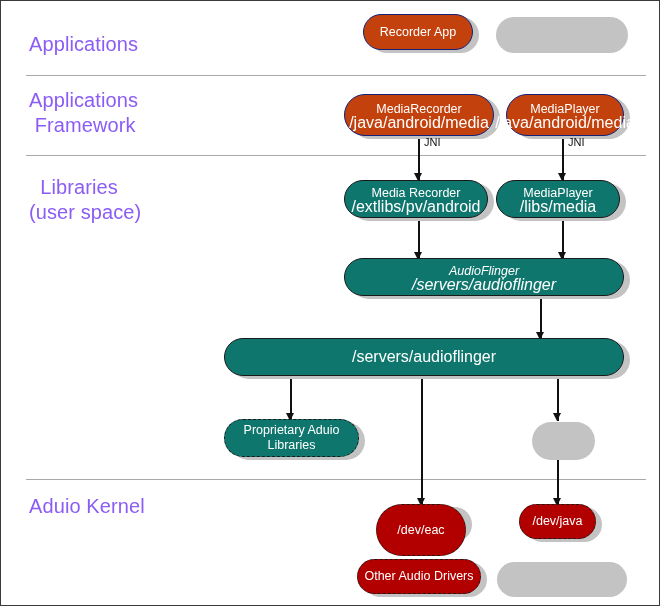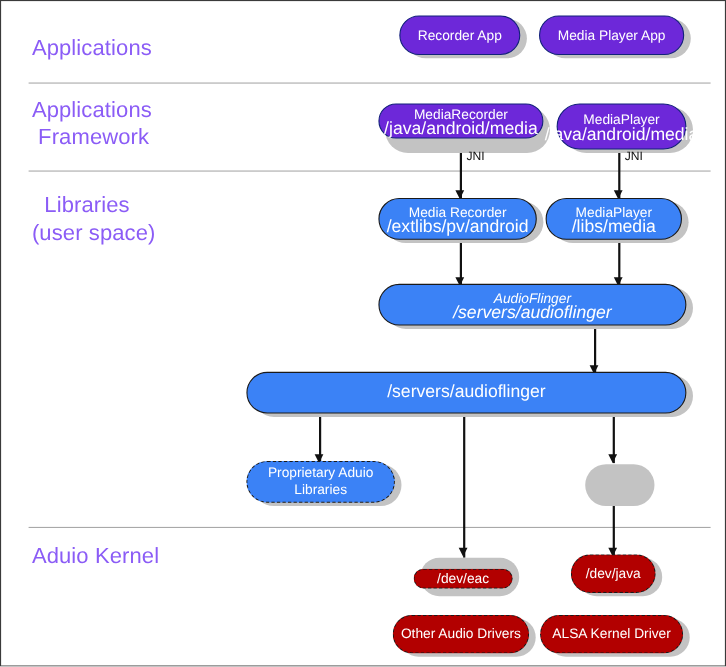--- a/index.html
+++ b/index.html
@@ -65,22 +65,22 @@
 
   
   .node-shadow {
     position: absolute;
     background: #c3c3c3;
     border-radius: 999px;
     z-index: 2;
   }
 
   
-  .blue  { background: #6d28d9; border: 1px solid #12217a; justify-content: center; }
-  .green { background: #3b82f6; border: 1px solid #1a1a1a; }
+  .blue  { background: #c2410c; border: 1px solid #12217a; justify-content: center; }
+  .green { background: #0f766e; border: 1px solid #1a1a1a; }
   .red   { background: #b20000; border: 1px solid #1a1a1a; }
   .dashed { border-style: dashed; border-width: 1.5px; }
 
   
   .vline {
     position: absolute;
     width: 1.5px;
     background: #111111;
     z-index: 1;
   }
@@ -148,26 +148,23 @@
 
   <div class="vline" style="left:556px; top:453px; height:53px;"></div>
   <div class="arrowhead" style="left:552px; top:497px;"></div>
 
   <div class="node-shadow" style="left:368px; top:16px; width:110px; height:36px;"></div>
   <div class="node blue" style="left:362px; top:13px; width:110px; height:36px;">
     <span class="title">Recorder App</span>
   </div>
 
   <div class="node-shadow" style="left:495px; top:16px; width:132px; height:36px;"></div>
-  <div class="node blue" style="left:489px; top:13px; width:132px; height:36px;">
-    <span class="title">Media Player App</span>
-  </div>
 
   <div class="node-shadow" style="left:349px; top:96px; width:150px; height:42px;"></div>
-  <div class="node blue" style="left:343px; top:93px; width:150px; height:32px;">
+  <div class="node blue" style="left:343px; top:93px; width:150px; height:42px;">
     <span class="title">MediaRecorder</span>
     <span class="sub">/java/android/media</span>
   </div>
 
   <div class="node-shadow" style="left:511px; top:96px; width:118px; height:42px;"></div>
   <div class="node blue" style="left:505px; top:93px; width:118px; height:42px;">
     <span class="title">MediaPlayer</span>
     <span class="sub">/java/android/media</span>
   </div>
 
@@ -196,32 +193,29 @@
 
   <div class="node-shadow" style="left:229px; top:421px; width:135px; height:38px;"></div>
   <div class="node green dashed two-line" style="left:223px; top:418px; width:135px; height:38px;">
     <span class="title">Proprietary Aduio</span>
     <span class="title">Libraries</span>
   </div>
 
   <div class="node-shadow" style="left:531px; top:421px; width:63px; height:38px;"></div>
 
   <div class="node-shadow" style="left:381px; top:506px; width:90px; height:35px;"></div>
-  <div class="node red dashed" style="left:375px; top:516px; width:90px; height:18px;text-align:right;">
+  <div class="node red dashed" style="left:375px; top:503px; width:90px; height:52px;text-align:right;">
     <span class="title">/dev/eac</span>
   </div>
 
   <div class="node-shadow" style="left:524px; top:506px; width:77px; height:35px;"></div>
   <div class="node red dashed" style="left:518px; top:503px; width:77px; height:35px;">
     <span class="title">/dev/java</span>
   </div>
 
   <div class="node-shadow" style="left:362px; top:561px; width:124px; height:35px;"></div>
   <div class="node red dashed" style="left:356px; top:558px; width:124px; height:35px;">
     <span class="title">Other Audio Drivers</span>
   </div>
 
   <div class="node-shadow" style="left:496px; top:561px; width:130px; height:35px;"></div>
-  <div class="node red dashed" style="left:490px; top:558px; width:130px; height:35px;">
-    <span class="title">ALSA Kernel Driver</span>
-  </div>
 
 </div>
 
 </body></html>

